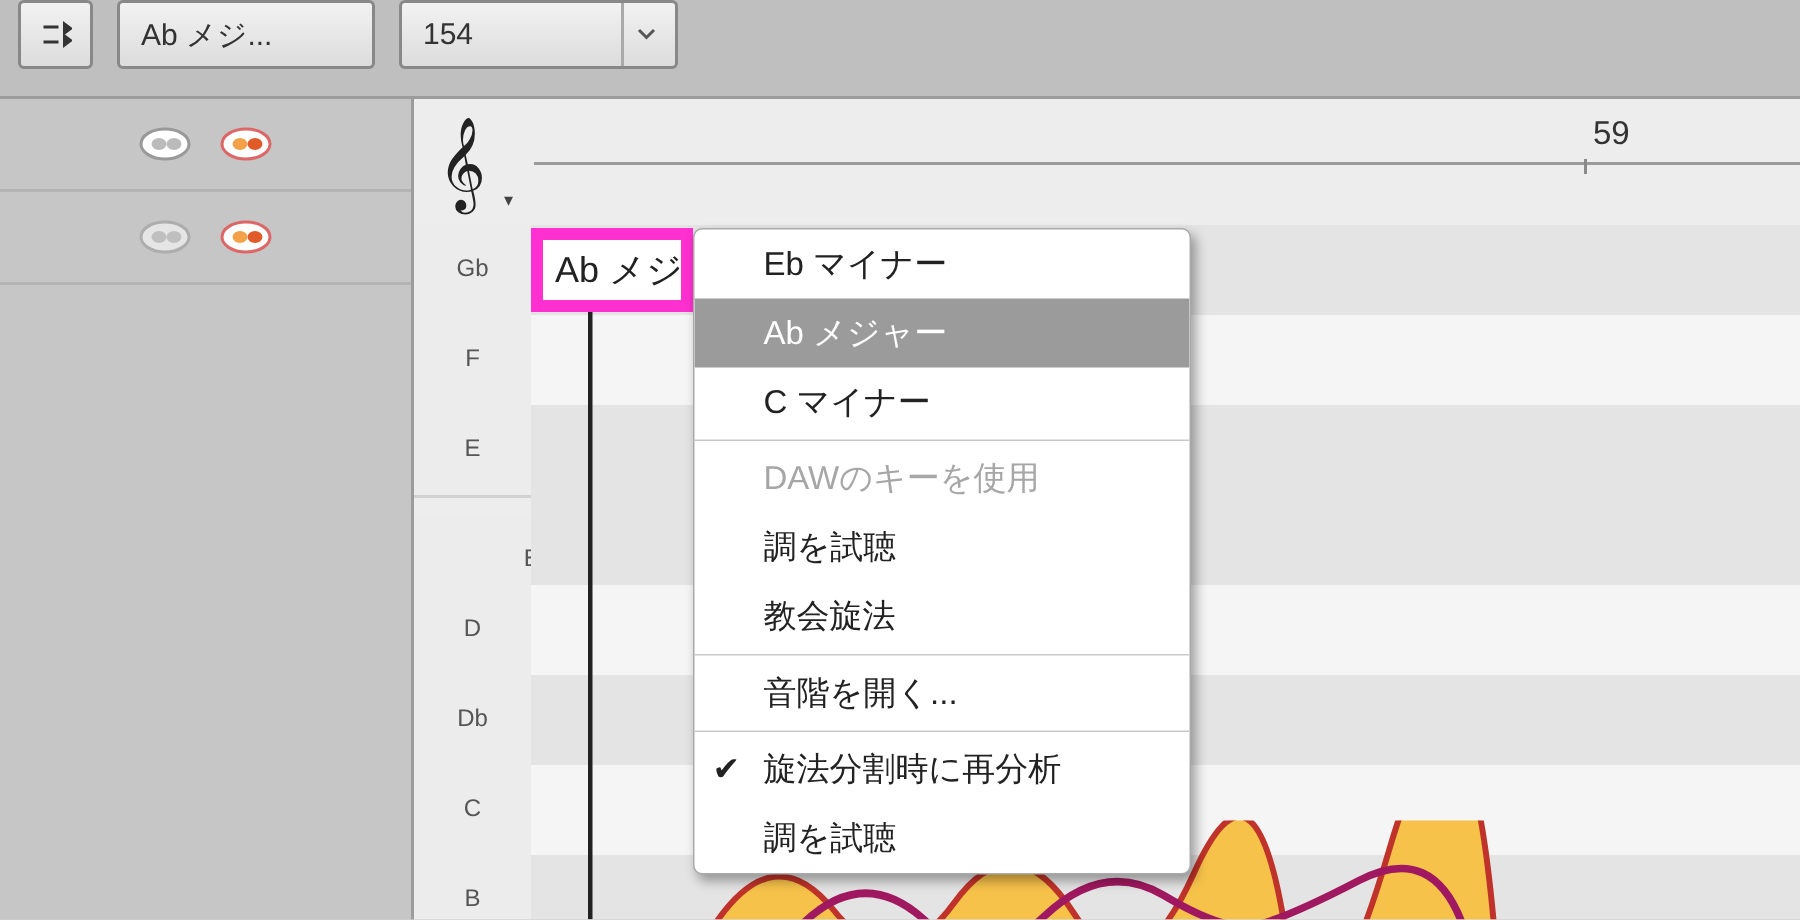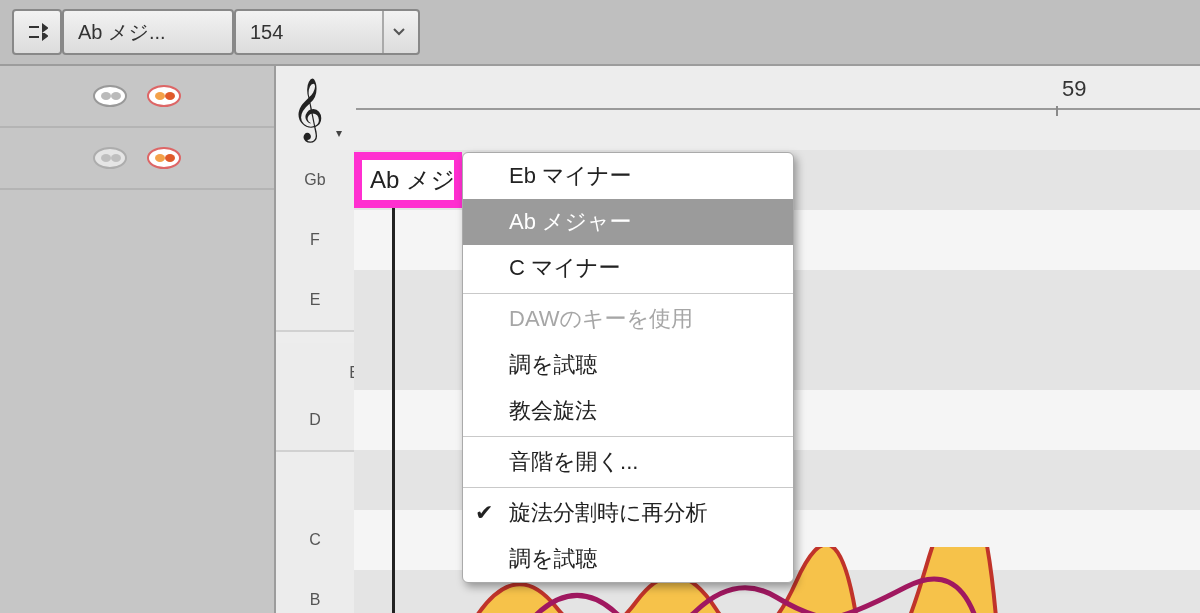--- a/index.html
+++ b/index.html
@@ -1,20 +1,20 @@
 <!DOCTYPE html>
 <html><head>
 <meta charset="utf-8">
 <style>
   html,body{margin:0;padding:0;width:1200px;height:613px;overflow:hidden;
     font-family:"Hiragino Kaku Gothic Pro","Meiryo",sans-serif;
     background:#bfbfbf;}
   
   .toolbar{height:64px;background:#bfbfbf;border-bottom:2px solid #9c9c9c;
-    display:flex;align-items:center;padding:0 12px;}
+    display:flex;padding:0 12px;gap:16px;}
   .tb-btn{height:42px;border:2px solid #888;border-radius:4px;
     background:linear-gradient(#f2f2f2,#dcdcdc);display:flex;align-items:center;
     justify-content:center;padding:0 10px;font-size:20px;color:#333;}
   .tb-btn.icon-only{width:46px;padding:0;}
   .tb-btn.key{width:140px;justify-content:flex-start;padding:0 14px;}
   .tb-btn.tempo{width:164px;justify-content:space-between;padding:0 4px 0 14px;}
   .tb-btn .chev{width:30px;height:100%;border-left:2px solid #aaa;
     display:flex;align-items:center;justify-content:center;color:#666;}
   
   .main{display:flex;height:calc(613px - 66px);}
@@ -135,20 +135,21 @@
         <div class="rowlabel" style="top: 0px;">Gb</div>
         <div class="rowlane dark" style="top: 0px;"></div>
         <div class="rowlabel" style="top: 60px;">F</div>
         <div class="rowlane light" style="top: 60px;"></div>
         <div class="rowlabel" style="top: 120px;">E</div>
         <div class="rowlane dark" style="top: 120px;"></div>
         <div class="rowlabel" style="top: 193px; padding-left: 44px;">Eb</div>
         <div class="rowlane dark" style="top: 180px;"></div>
         <div class="rowlabel" style="top: 240px;">D</div>
         <div class="rowlane light" style="top: 240px;"></div>
+        <div class="rowlabel" style="top: 300px;">Db</div>
         <div class="rowlane dark" style="top: 300px;"></div>
         <div class="rowlabel" style="top: 360px;">C</div>
         <div class="rowlane light" style="top: 360px;"></div>
         <div class="rowlabel" style="top: 420px;">B</div>
         <div class="rowlane dark" style="top: 420px;"></div>
       </div>
 
     <div class="vline" style="left:116px"></div>
 
     <div class="highlight-box">

